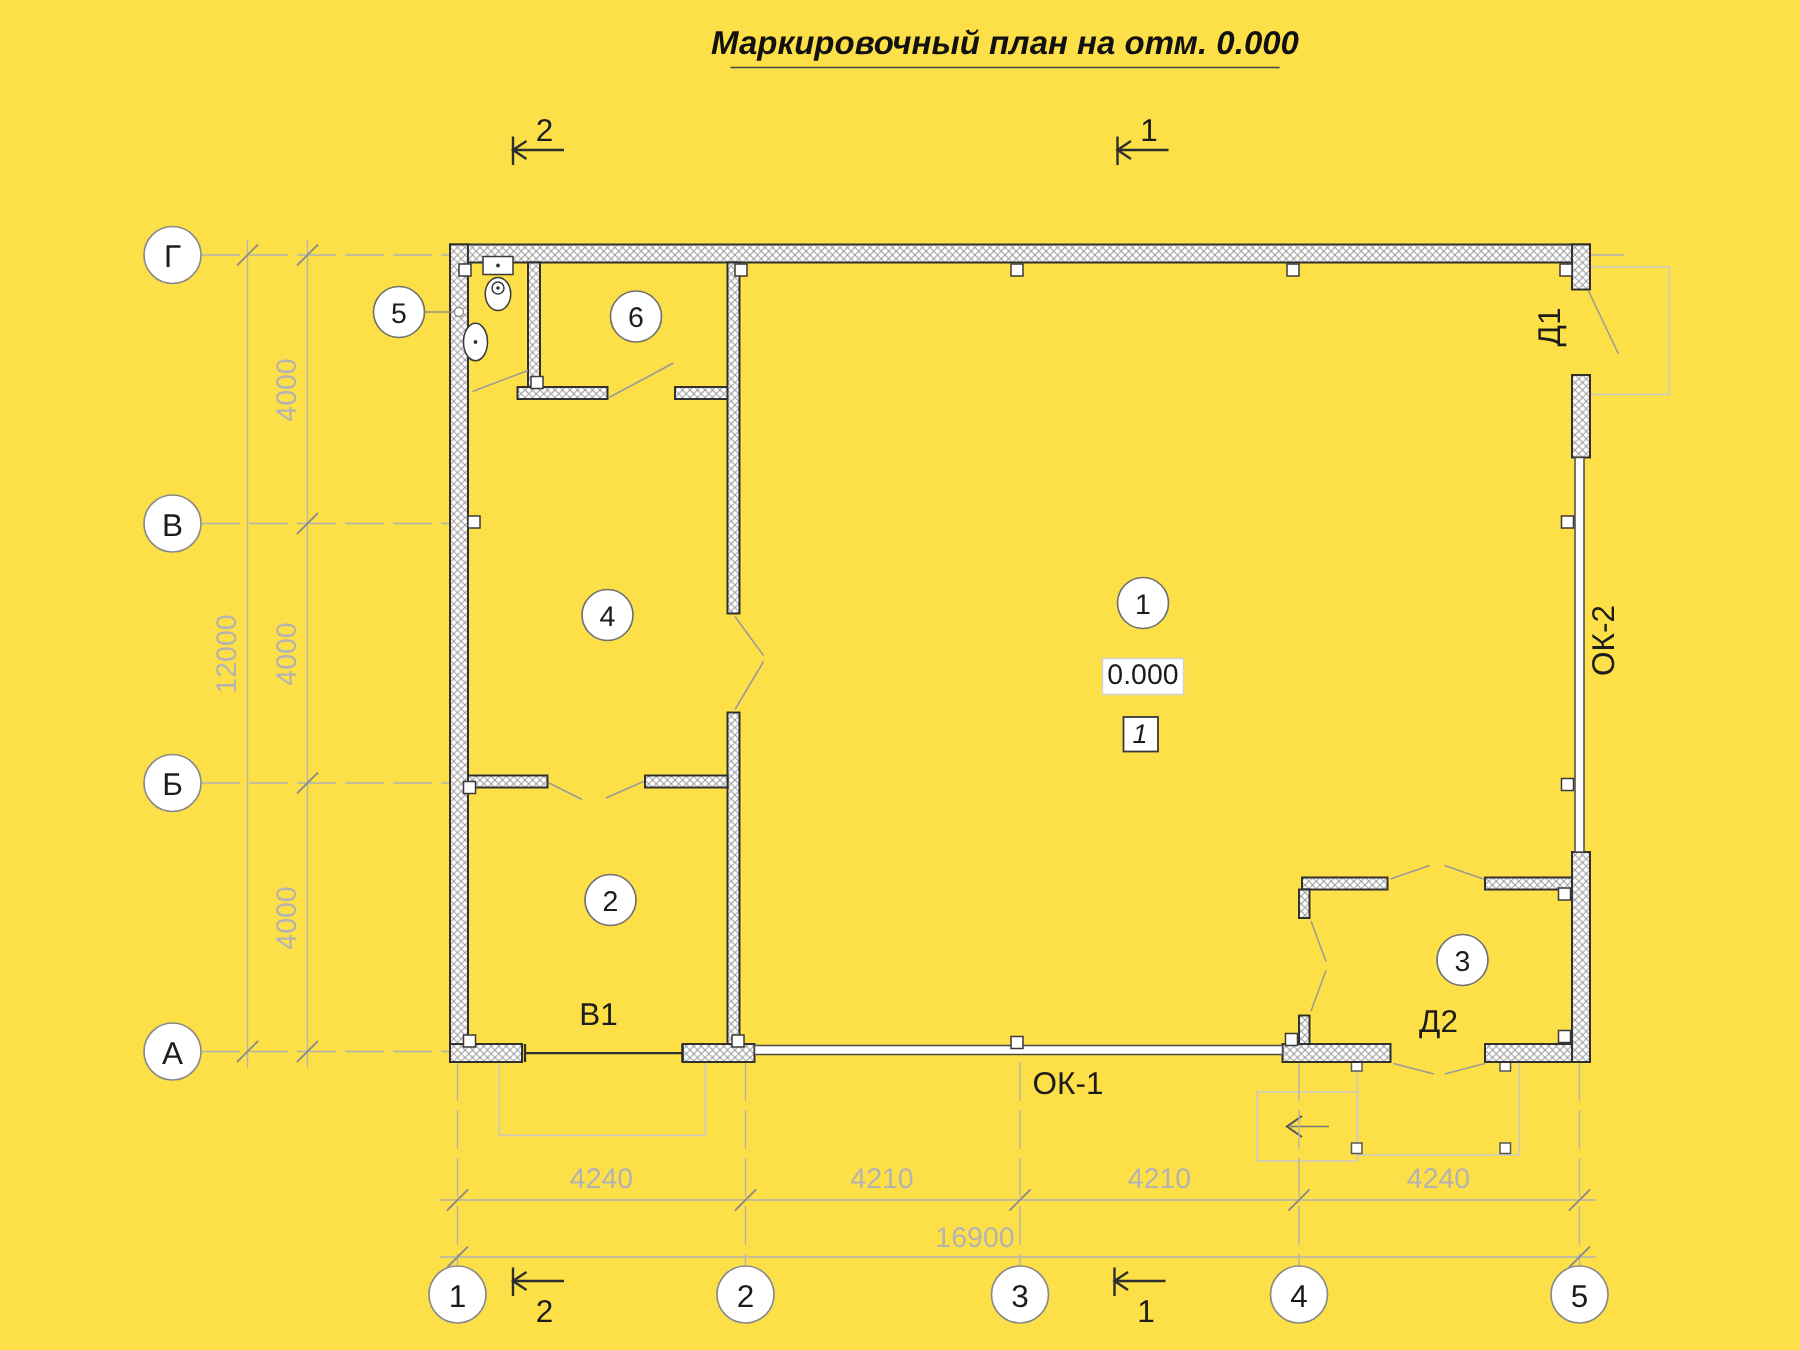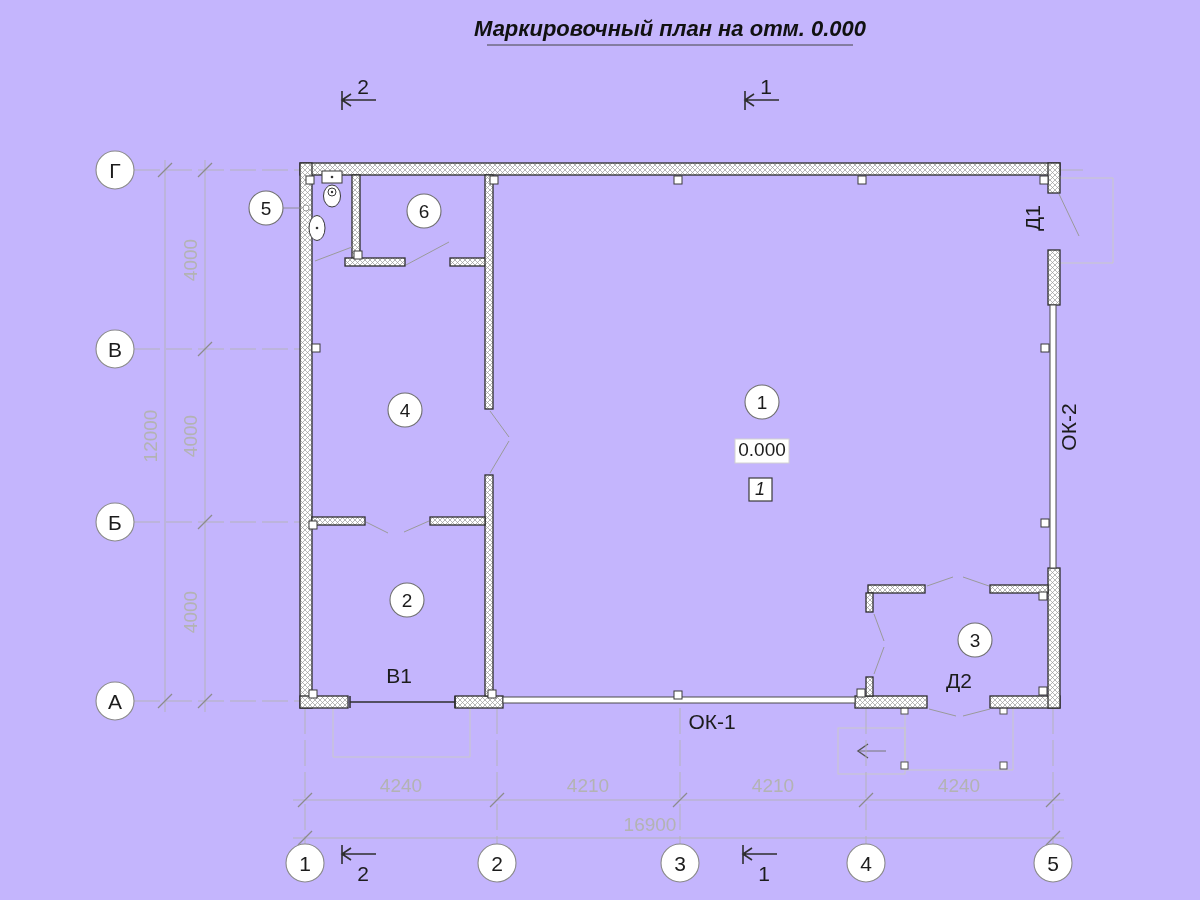--- a/index.html
+++ b/index.html
@@ -1,16 +1,16 @@
 <!DOCTYPE html>
 <html><head>
 <meta charset="utf-8">
 <style>
   html,body { margin:0; padding:0; background:#ffffff; }
-  .canvas { width:1200px; height:900px; position:relative; background:#c4b5fd; overflow:hidden; }
+  .canvas { width:1200px; height:900px; position:relative; background:#fde047; overflow:hidden; }
   svg { display:block; }
   svg text { font-family:"Liberation Sans", sans-serif; }
   .title  { font-size:22px; font-weight:bold; font-style:italic; fill:#111; text-anchor:middle; }
   .wl     { fill:url(#hatch); stroke:#2e2e2e; stroke-width:1.3; }
   .thin   { stroke:#b3b3b3; stroke-width:0.9; fill:none; }
   .axisline { stroke:#b3b3b3; stroke-width:0.9; stroke-dasharray:26 6; fill:none; }
   .tick   { stroke:#8c8c8c; stroke-width:1.2; }
   .dimtxt { fill:#b3b3b3; font-size:19px; text-anchor:middle; }
   .swing  { stroke:#9a9a9a; stroke-width:1; fill:none; }
   .fix    { fill:#fff; stroke:#3a3a3a; stroke-width:1; }

